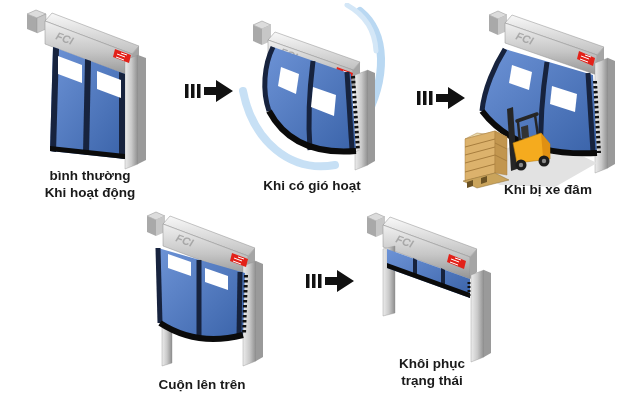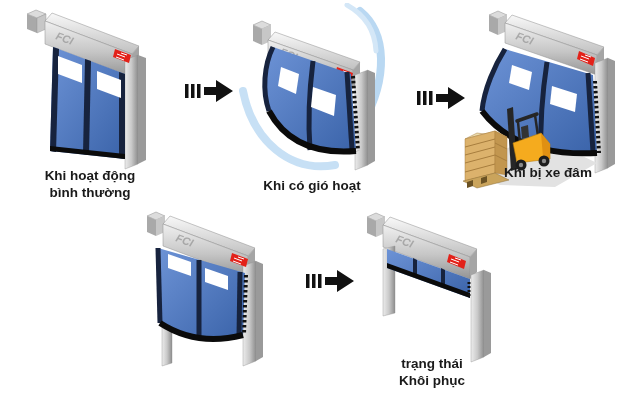--- a/index.html
+++ b/index.html
@@ -242,31 +242,34 @@
         <polygon points="42,44 125,74 125,93 42,63" fill="url(#gCurtain)"></polygon>
         <polygon points="68,53 72,55 72,72 68,70" fill="#17233e"></polygon>
         <polygon points="96,63 100,65 100,82 96,80" fill="#17233e"></polygon>
         <polygon points="42,58 125,88 125,93 42,63" fill="#0b0b0b"></polygon>
         <path d="M124,77 L124,91" stroke="#111111" stroke-width="3" stroke-dasharray="2 2" fill="none"></path>
       </g>
     </svg>
   </div>
 
   <div class="step-label" style="left:20px;top:167px;width:140px">
+    <div>bình thường</div>
     <div>Khi hoạt động</div>
-    <div>bình thường</div>
   </div>
 
   <div class="step-label" style="left:237px;top:177px;width:150px">
     <div>Khi có gió hoạt</div>
   </div>
 
-  <div class="step-label" style="left:473px;top:164px;width:150px">
+  <div class="step-label" style="left:473px;top:181px;width:150px">
     <div>Khi bị xe đâm</div>
   </div>
 
+  <div class="step-label" style="left:132px;top:376px;width:140px">
+    <div>Cuộn lên trên</div>
+  </div>
 
   <div class="step-label" style="left:362px;top:355px;width:140px">
+    <div>Khôi phục</div>
     <div>trạng thái</div>
-    <div>Khôi phục</div>
   </div>
 
 </div>
 
 </body></html>

